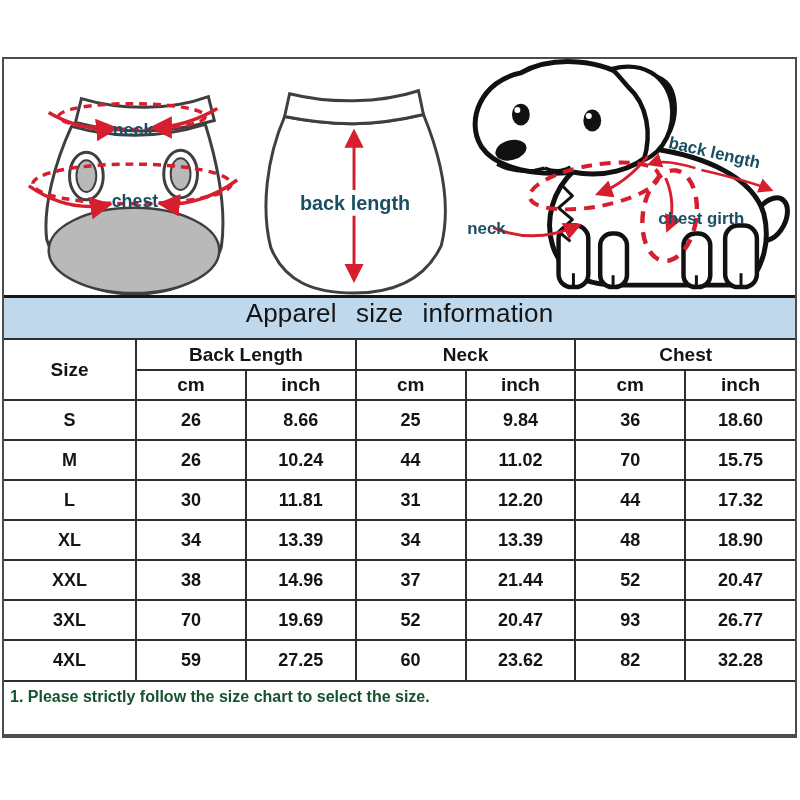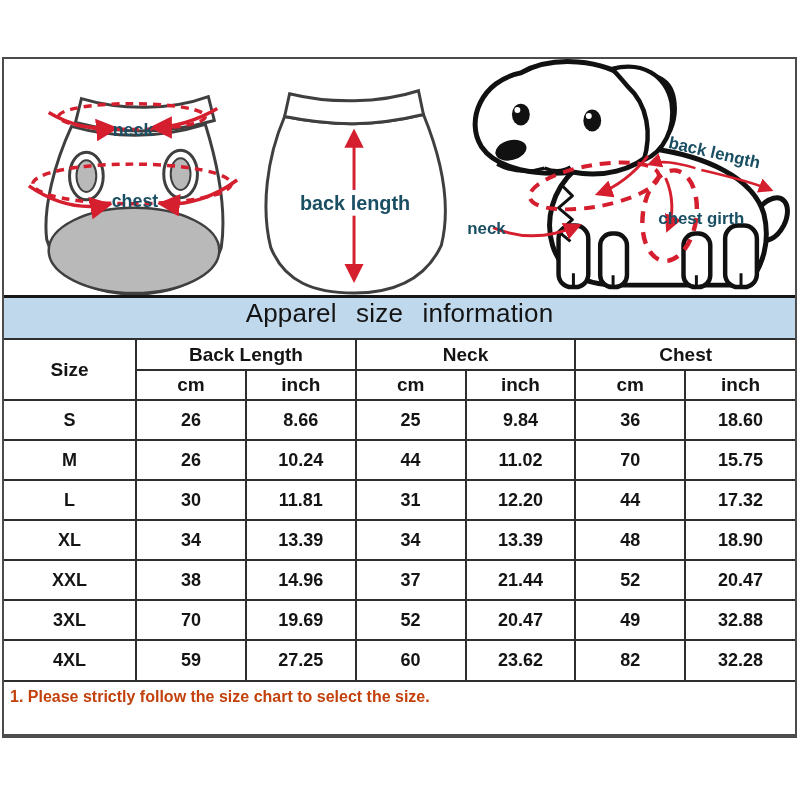--- a/index.html
+++ b/index.html
@@ -58,21 +58,21 @@
     color: #141414;
   }
   .size-table thead th { height: 30px; font-size: 19px; }
   .size-table tbody td { height: 40px; font-size: 18px; }
 
   
   .notes {
     border-top: 2px solid #2e2e2e;
     height: 54px;
     padding: 4px 6px 8px 6px;
-    font-size: 16px; font-weight: bold; color: #c2410c;
+    font-size: 16px; font-weight: bold; color: #14532d;
     line-height: 1.42;
   }
 </style>
 </head>
 <body>
 
 <div class="frame">
 
   <div class="illus">
 
@@ -237,22 +237,22 @@
         <td>21.44</td>
         <td>52</td>
         <td>20.47</td>
       </tr>
       <tr>
         <td>3XL</td>
         <td>70</td>
         <td>19.69</td>
         <td>52</td>
         <td>20.47</td>
-        <td>49</td>
-        <td>32.88</td>
+        <td>93</td>
+        <td>26.77</td>
       </tr>
       <tr>
         <td>4XL</td>
         <td>59</td>
         <td>27.25</td>
         <td>60</td>
         <td>23.62</td>
         <td>82</td>
         <td>32.28</td>
       </tr>

